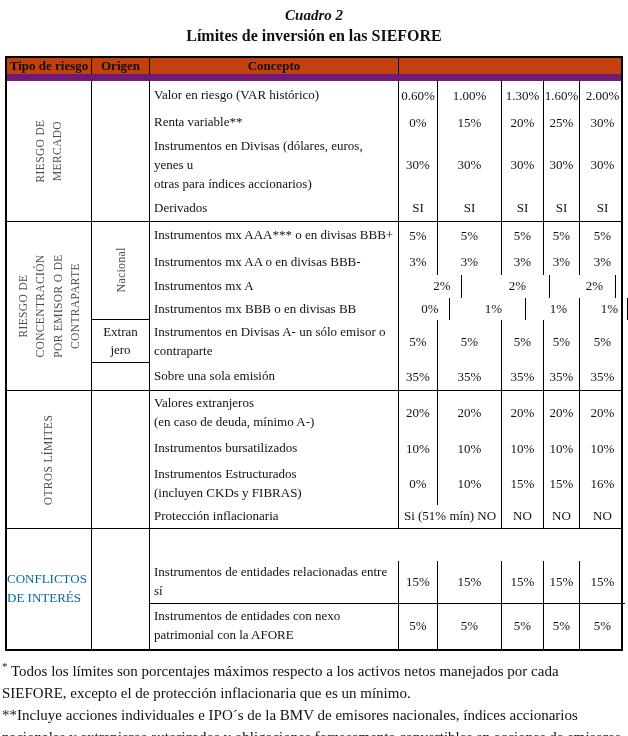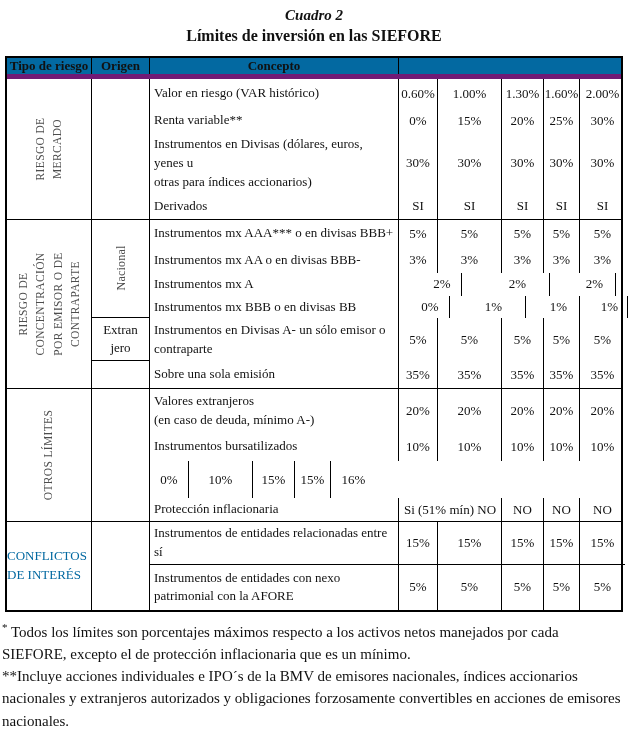--- a/index.html
+++ b/index.html
@@ -14,21 +14,21 @@
   .page-subtitle{ text-align: center; font-weight: bold; font-size: 16px; margin-top: 3px; }
 
   .tbl {
     width: 618px;
     margin: 11px 0 0 5px;
     border: 2px solid #000;
     font-size: 13px;
   }
 
   
-  .thead { display: flex; background: #0369a1; border-bottom: 5px solid #701a75; }
+  .thead { display: flex; background: #c2410c; border-bottom: 7px solid #701a75; }
   .th { display: flex; align-items: center; justify-content: center;
         font-weight: bold; text-align: center; }
   .th-tipo     { width: 85px;  border-right: 1px solid #000; }
   .th-origen   { width: 58px;  border-right: 1px solid #000; }
   .th-concepto { width: 249px; border-right: 1px solid #000; }
   .limits-head { flex: 1; display: flex; flex-direction: column; }
   .limits-title{ height: 20px; line-height: 20px; text-align: center;
                  font-weight: bold; border-bottom: 1px solid #000; }
   .limits-nums { display: flex; height: 23px; }
   .limits-nums .num { display: flex; align-items: center; justify-content: center;
@@ -237,20 +237,22 @@
           </div>
           <div class="row" style="min-height:29px;">
             <div class="concepto">Instrumentos bursatilizados</div>
             <div class="val cw1 bdr">10%</div>
             <div class="val cw2 bdr">10%</div>
             <div class="val cw3 bdr">10%</div>
             <div class="val cw4 bdr">10%</div>
             <div class="val cw5">10%</div>
           </div>
           <div class="row" style="min-height:37px;">
+            <div class="concepto">Instrumentos Estructurados
+(incluyen CKDs y FIBRAS)</div>
             <div class="val cw1 bdr">0%</div>
             <div class="val cw2 bdr">10%</div>
             <div class="val cw3 bdr">15%</div>
             <div class="val cw4 bdr">15%</div>
             <div class="val cw5">16%</div>
           </div>
           <div class="row" style="min-height:22px;">
             <div class="concepto">Protección inflacionaria</div>
             <div class="val cw12 bdr">Si (51% mín)  NO</div>
             <div class="val cw3 bdr">NO</div>
@@ -263,21 +265,21 @@
   </div>
 
   <div class="sec">
     <div class="tipo-cell">
       <div class="hlabel">CONFLICTOS DE INTERÉS</div>
     </div>
     <div class="sec-body">
       <div class="group">
         <div class="origen-cell"></div>
         <div class="rows">
-          <div class="row" style="min-height:26px;">
+          <div class="row" style="min-height:26px;margin-top:32px;">
             <div class="concepto">Instrumentos de entidades relacionadas entre sí</div>
             <div class="val cw1 bdr">15%</div>
             <div class="val cw2 bdr">15%</div>
             <div class="val cw3 bdr">15%</div>
             <div class="val cw4 bdr">15%</div>
             <div class="val cw5">15%</div>
           </div>
           <div class="row row-sep" style="min-height:46px;">
             <div class="concepto">Instrumentos de entidades con nexo
 patrimonial con la AFORE</div>

